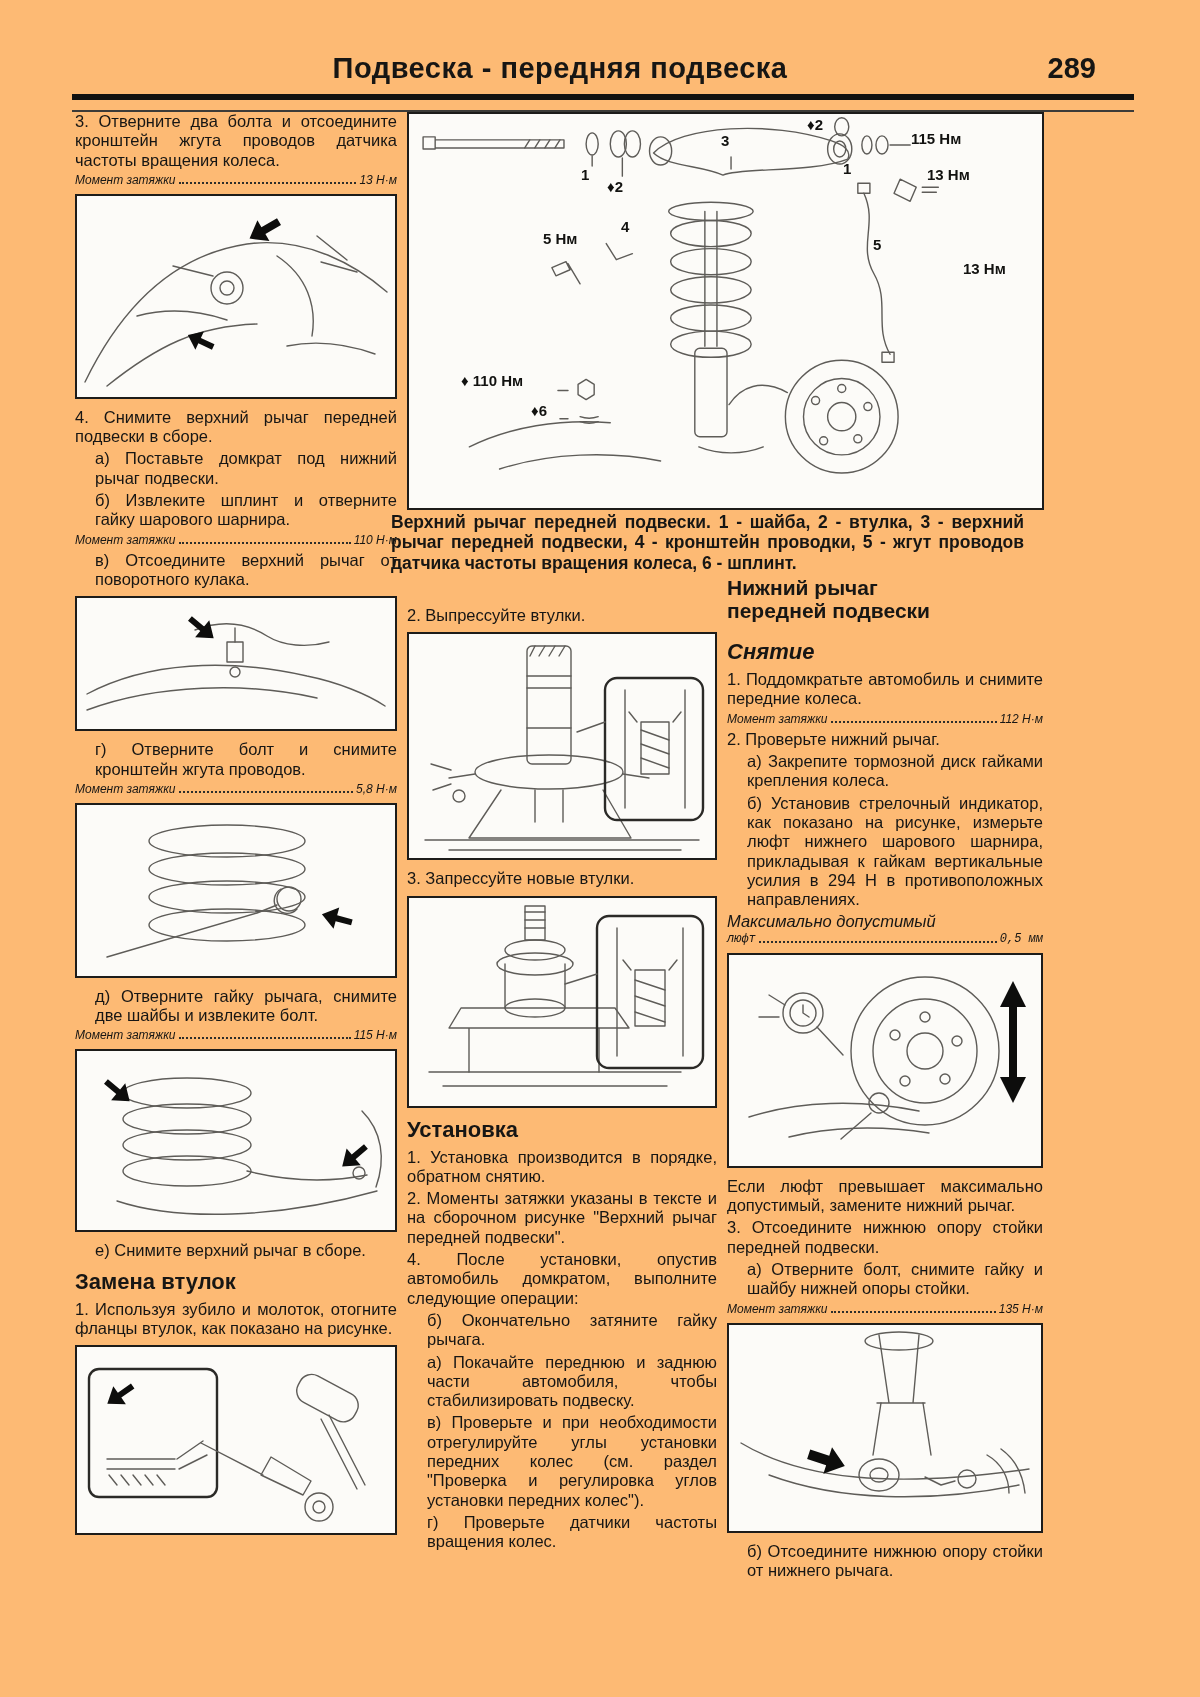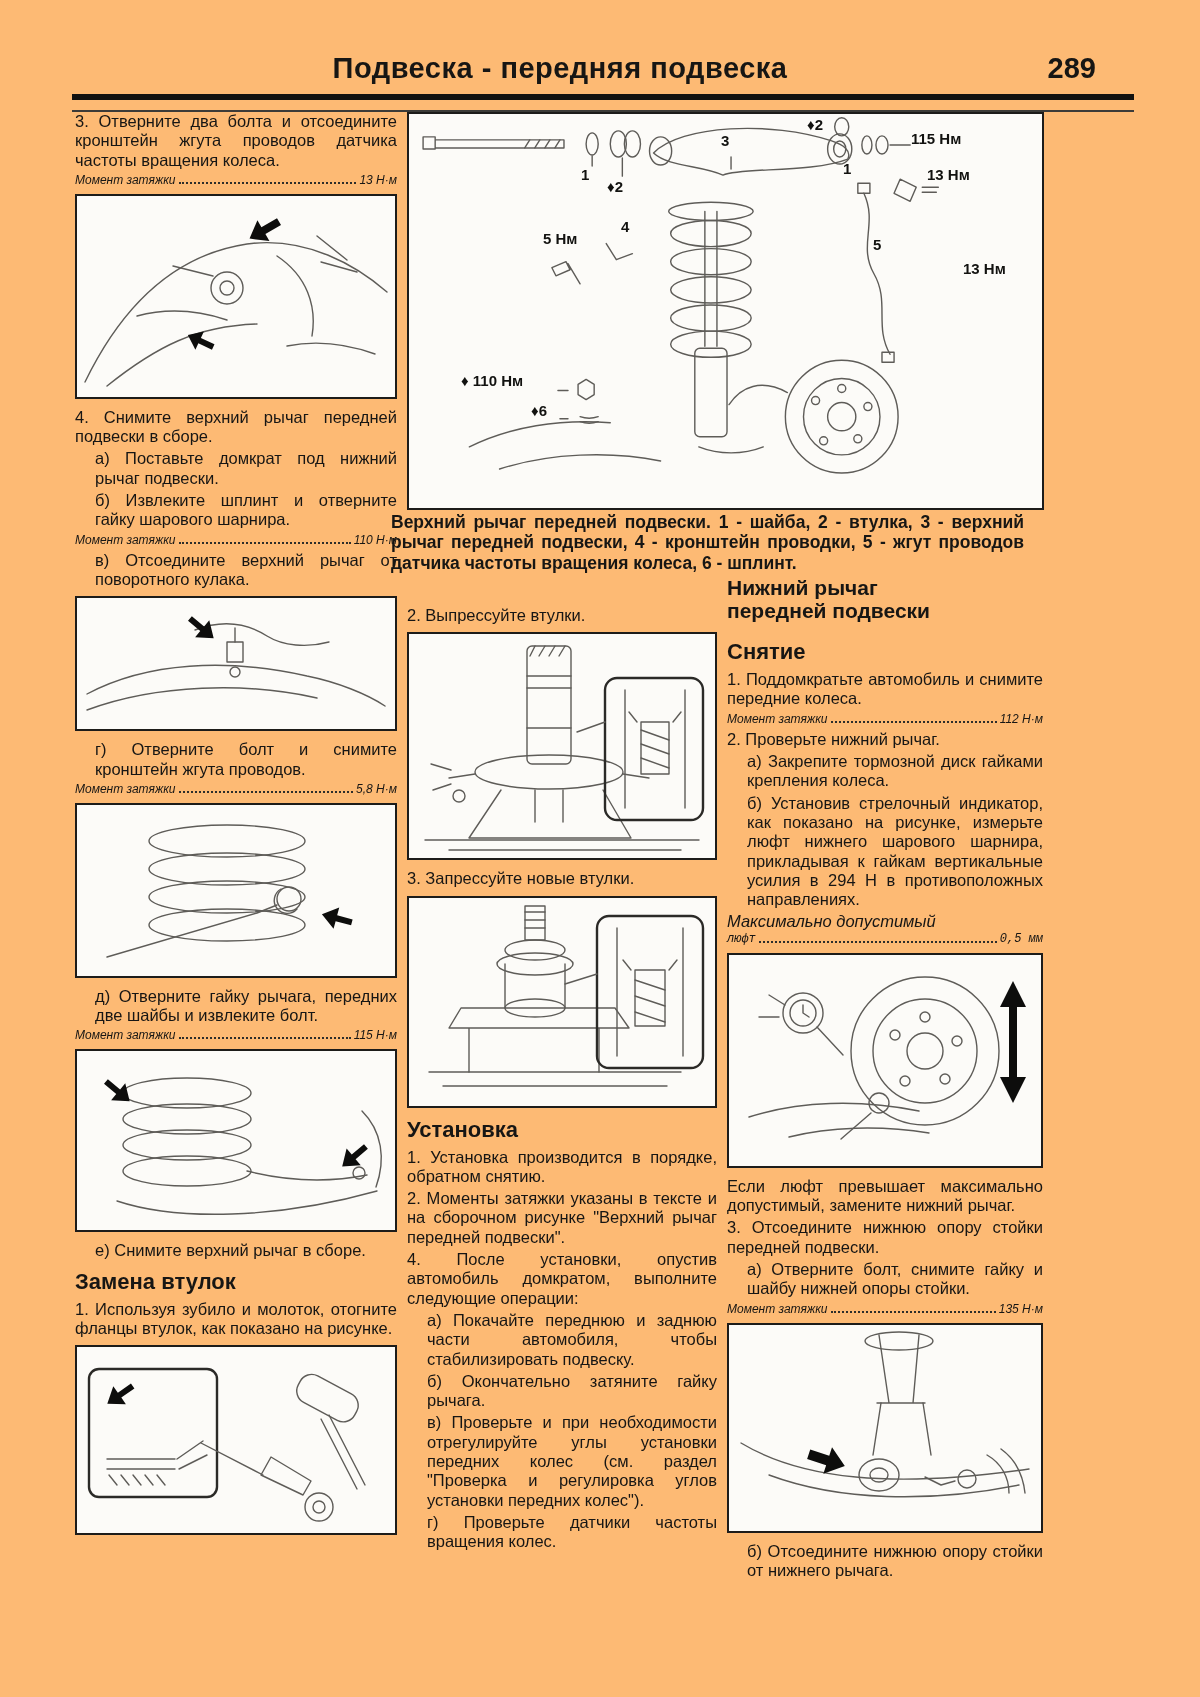--- a/index.html
+++ b/index.html
@@ -157,21 +157,21 @@
         <ellipse class="sk" cx="150" cy="92" rx="78" ry="16"></ellipse>
         <ellipse class="sk" cx="150" cy="120" rx="78" ry="16"></ellipse>
         <path class="sk" d="M30 152l150-44M180 108l20-8"></path>
         <circle class="sk" cx="212" cy="94" r="12"></circle>
         <path class="sk" d="M204 84a13 13 0 1 0 16 20"></path>
         <g transform="translate(272 128) rotate(195)">
             <path class="arr" d="M0 8h16V0l15 11-15 11v-8H0z"></path>
           </g>
       </svg>
     </div>
-    <p class="sub">д) Отверните гайку рычага, передних две шайбы и извлеките болт.</p>
+    <p class="sub">д) Отверните гайку рычага, снимите две шайбы и извлеките болт.</p>
     <div class="torque">
       <span>Момент затяжки</span>
       <span class="dots"></span>
       <span class="val">115 Н·м</span>
     </div>
     <div class="fig" style="height:179px;">
       <svg viewBox="0 0 318 179">
         <ellipse class="sk" cx="110" cy="42" rx="64" ry="15"></ellipse>
         <ellipse class="sk" cx="110" cy="68" rx="64" ry="15"></ellipse>
         <ellipse class="sk" cx="110" cy="94" rx="64" ry="15"></ellipse>
@@ -243,32 +243,32 @@
         <path class="sk" d="M208 30v128M274 30v128"></path>
         <rect class="sk" x="226" y="72" width="30" height="56"></rect>
         <path class="sk" d="M226 82l30 10M226 98l30 10M226 114l30 10M222 72l-8-10M260 72l8-10"></path>
         <path class="sk" d="M156 86l32-10"></path>
       </svg>
     </div>
     <div class="h-med">Установка</div>
     <p>1. Установка производится в порядке, обратном снятию.</p>
     <p>2. Моменты затяжки указаны в тексте и на сборочном рисунке "Верхний рычаг передней подвески".</p>
     <p>4. После установки, опустив автомобиль домкратом, выполните следующие операции:</p>
+    <p class="sub">б) Окончательно затяните гайку рычага.</p>
     <p class="sub">а) Покачайте переднюю и заднюю части автомобиля, чтобы стабилизировать подвеску.</p>
-    <p class="sub">б) Окончательно затяните гайку рычага.</p>
     <p class="sub">в) Проверьте и при необходимости отрегулируйте углы установки передних колес (см. раздел "Проверка и регулировка углов установки передних колес").</p>
     <p class="sub">г) Проверьте датчики частоты вращения колес.</p>
   </div>
 
   <div class="col-right">
     <div class="h-big">
       <span style="display:block;">Нижний рычаг</span>
       <span style="display:block;">передней подвески</span>
     </div>
-    <div class="h-med" style="margin-top:17px;">Снятие</div>
+    <div class="h-med" style="margin-top:17px;font-style:italic;">Снятие</div>
     <p>1. Поддомкратьте автомобиль и снимите передние колеса.</p>
     <div class="torque">
       <span>Момент затяжки</span>
       <span class="dots"></span>
       <span class="val">112 Н·м</span>
     </div>
     <p>2. Проверьте нижний рычаг.</p>
     <p class="sub">а) Закрепите тормозной диск гайками крепления колеса.</p>
     <p class="sub">б) Установив стрелочный индикатор, как показано на рисунке, измерьте люфт нижнего шарового шарнира, прикладывая к гайкам вертикальные усилия в 294 Н в противоположных направлениях.</p>
     <div style="font-style:italic;font-size:16.5px;line-height:1.17;">

